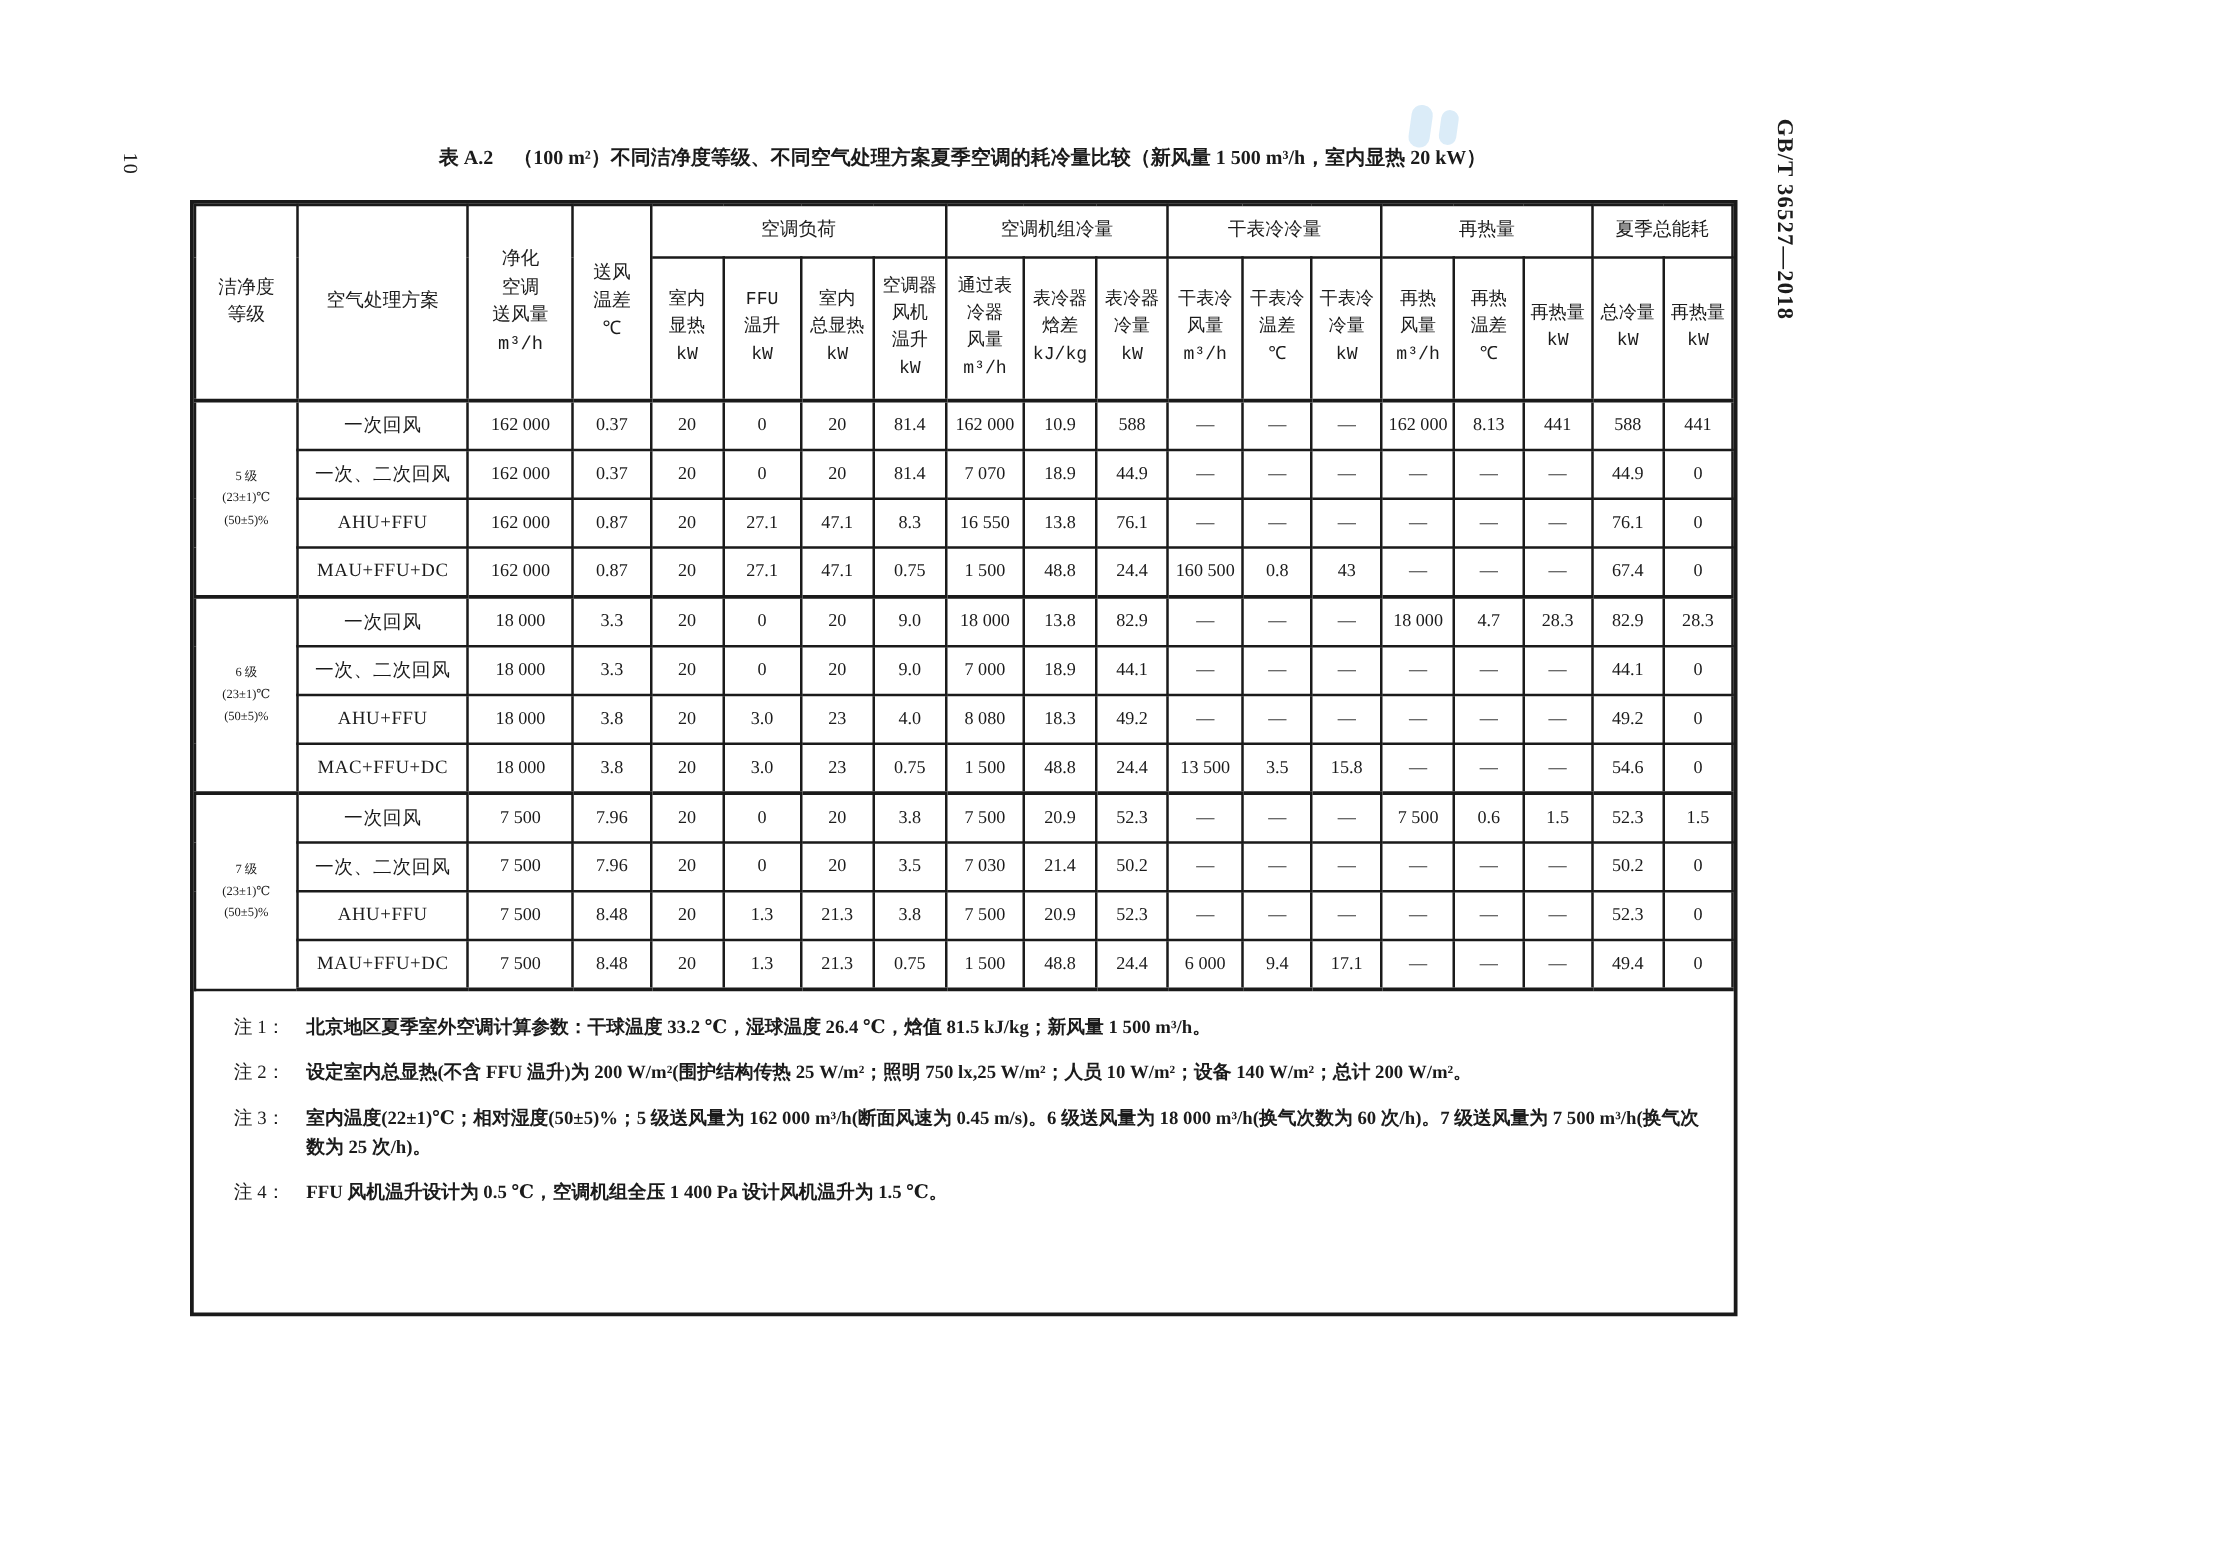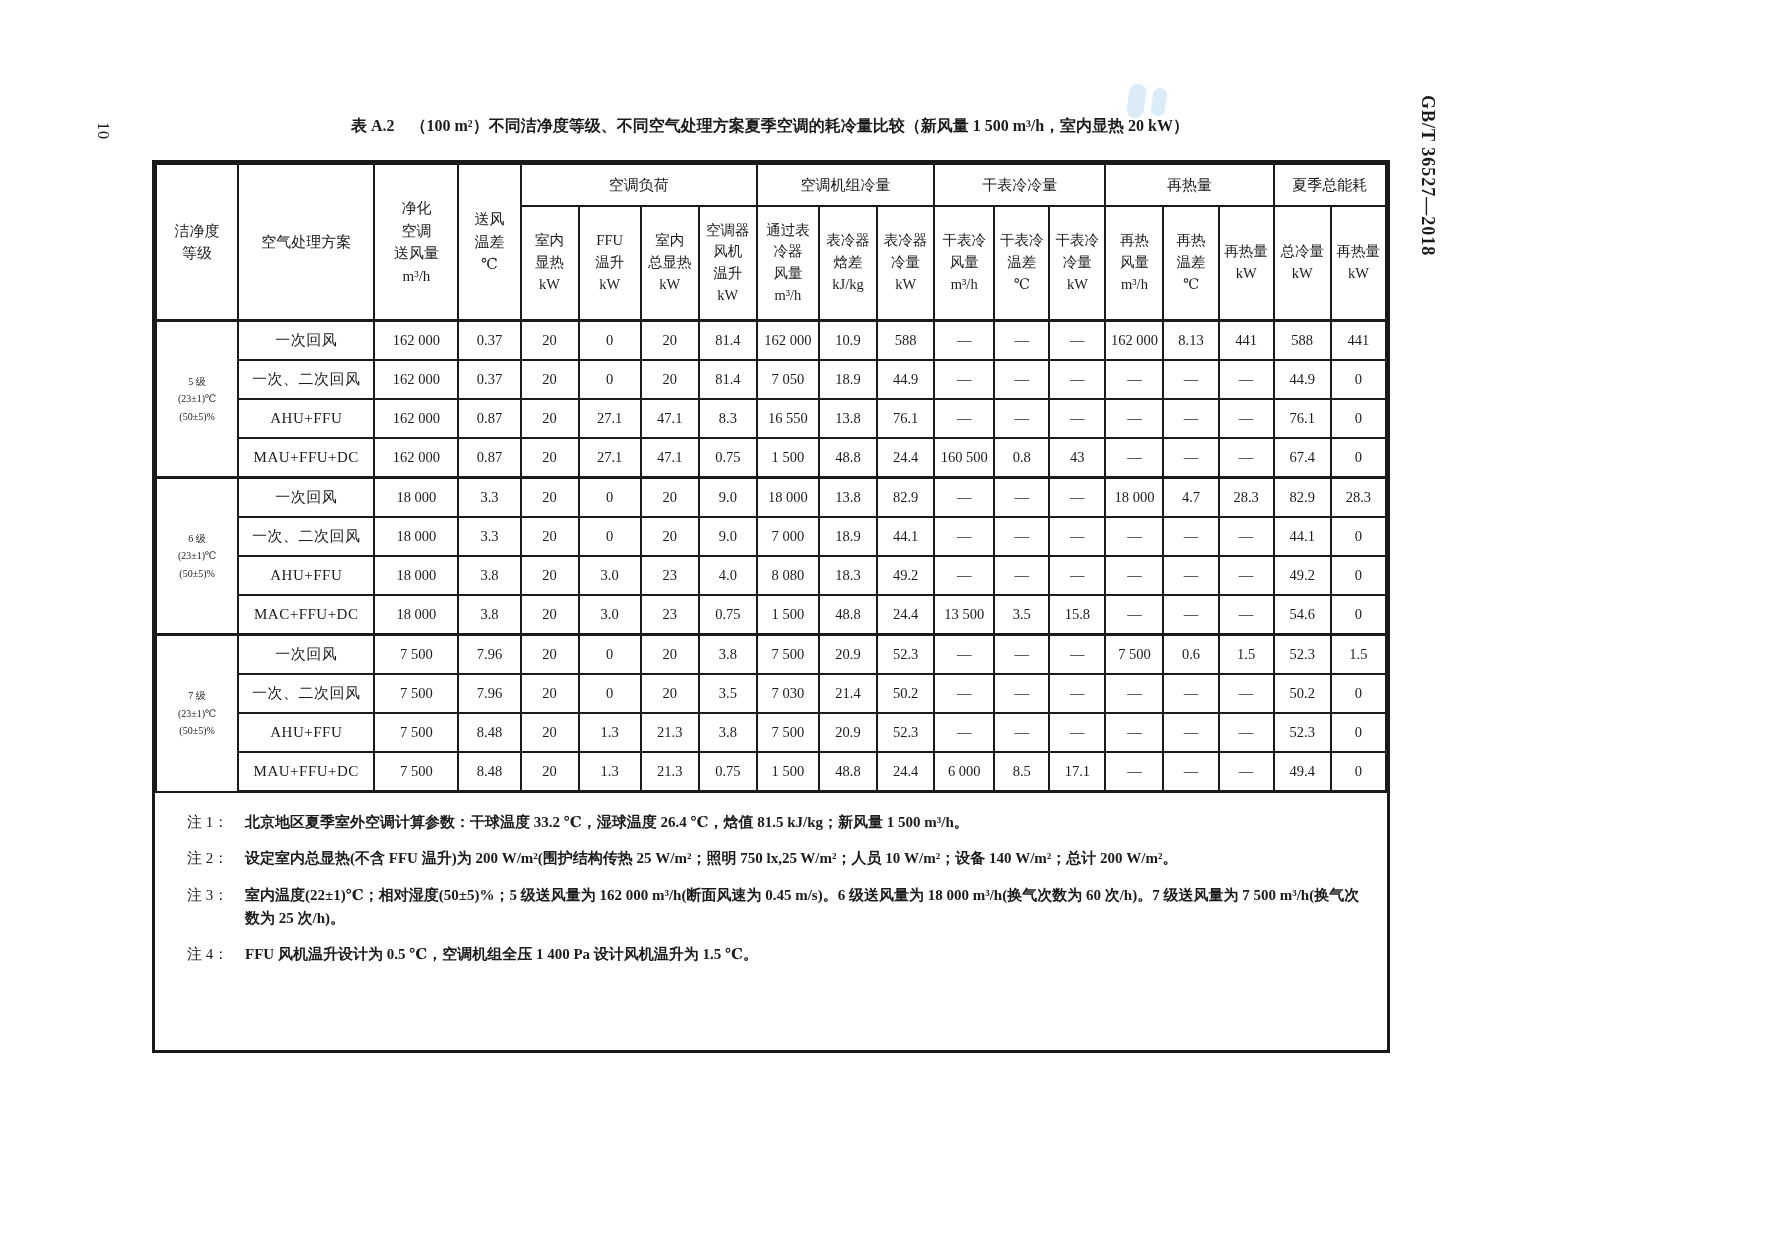--- a/index.html
+++ b/index.html
@@ -26,21 +26,21 @@
   }
   .table-frame {
     position:absolute; left:152px; top:160px; width:1238px; height:893px;
     border:3px solid #1a1a1a; box-sizing:border-box; background:#fff;
   }
   table.main { width:100%; border-collapse:collapse; table-layout:fixed; }
   th,td {
     border:2px solid #1a1a1a; text-align:center; vertical-align:middle;
     padding:0 1px; font-weight:normal; overflow:hidden;
   }
-  thead th { white-space:pre-line; font-size:14.5px; line-height:1.5; }
+  thead th { white-space:pre-line; font-size:14.5px; line-height:1.5;font-family:Liberation Mono, monospace; }
   thead tr.group-row th { height:40px; font-size:15px; }
   thead tr.unit-row th { height:112px; }
   thead tr:last-child th, thead th[rowspan] { border-bottom:3px solid #1a1a1a; }
   tbody td { height:37px; font-size:14.5px; white-space:nowrap; }
   td.level-cell { white-space:pre-line; font-size:10px; line-height:1.75; }
   td.scheme-cell { font-size:15px; letter-spacing:.5px; }
   tbody tr.group-start td { border-top:3px solid #1a1a1a; }
   tbody tr:last-child td { border-bottom:3px solid #1a1a1a; }
   .notes { padding:18px 26px 0 32px; }
   .note { display:flex; font-size:15px; line-height:1.55; margin-bottom:13px; text-align:left; }
@@ -170,21 +170,21 @@
             <td>441</td>
           </tr>
           <tr>
             <td class="scheme-cell">一次、二次回风</td>
             <td>162 000</td>
             <td>0.37</td>
             <td>20</td>
             <td>0</td>
             <td>20</td>
             <td>81.4</td>
-            <td>7 050</td>
+            <td>7 070</td>
             <td>18.9</td>
             <td>44.9</td>
             <td>—</td>
             <td>—</td>
             <td>—</td>
             <td>—</td>
             <td>—</td>
             <td>—</td>
             <td>44.9</td>
             <td>0</td>
@@ -380,21 +380,21 @@
             <td>7 500</td>
             <td>8.48</td>
             <td>20</td>
             <td>1.3</td>
             <td>21.3</td>
             <td>0.75</td>
             <td>1 500</td>
             <td>48.8</td>
             <td>24.4</td>
             <td>6 000</td>
-            <td>8.5</td>
+            <td>9.4</td>
             <td>17.1</td>
             <td>—</td>
             <td>—</td>
             <td>—</td>
             <td>49.4</td>
             <td>0</td>
           </tr>
         </tbody>
     </table>
     <div class="notes">

